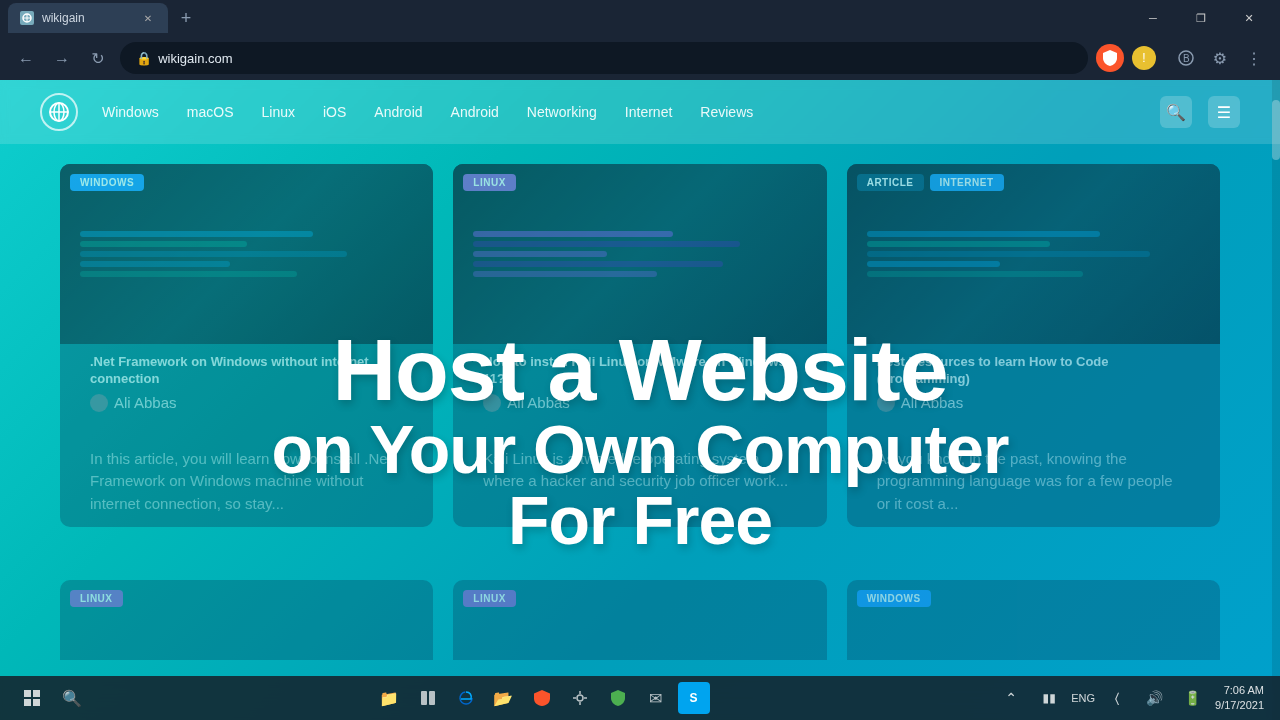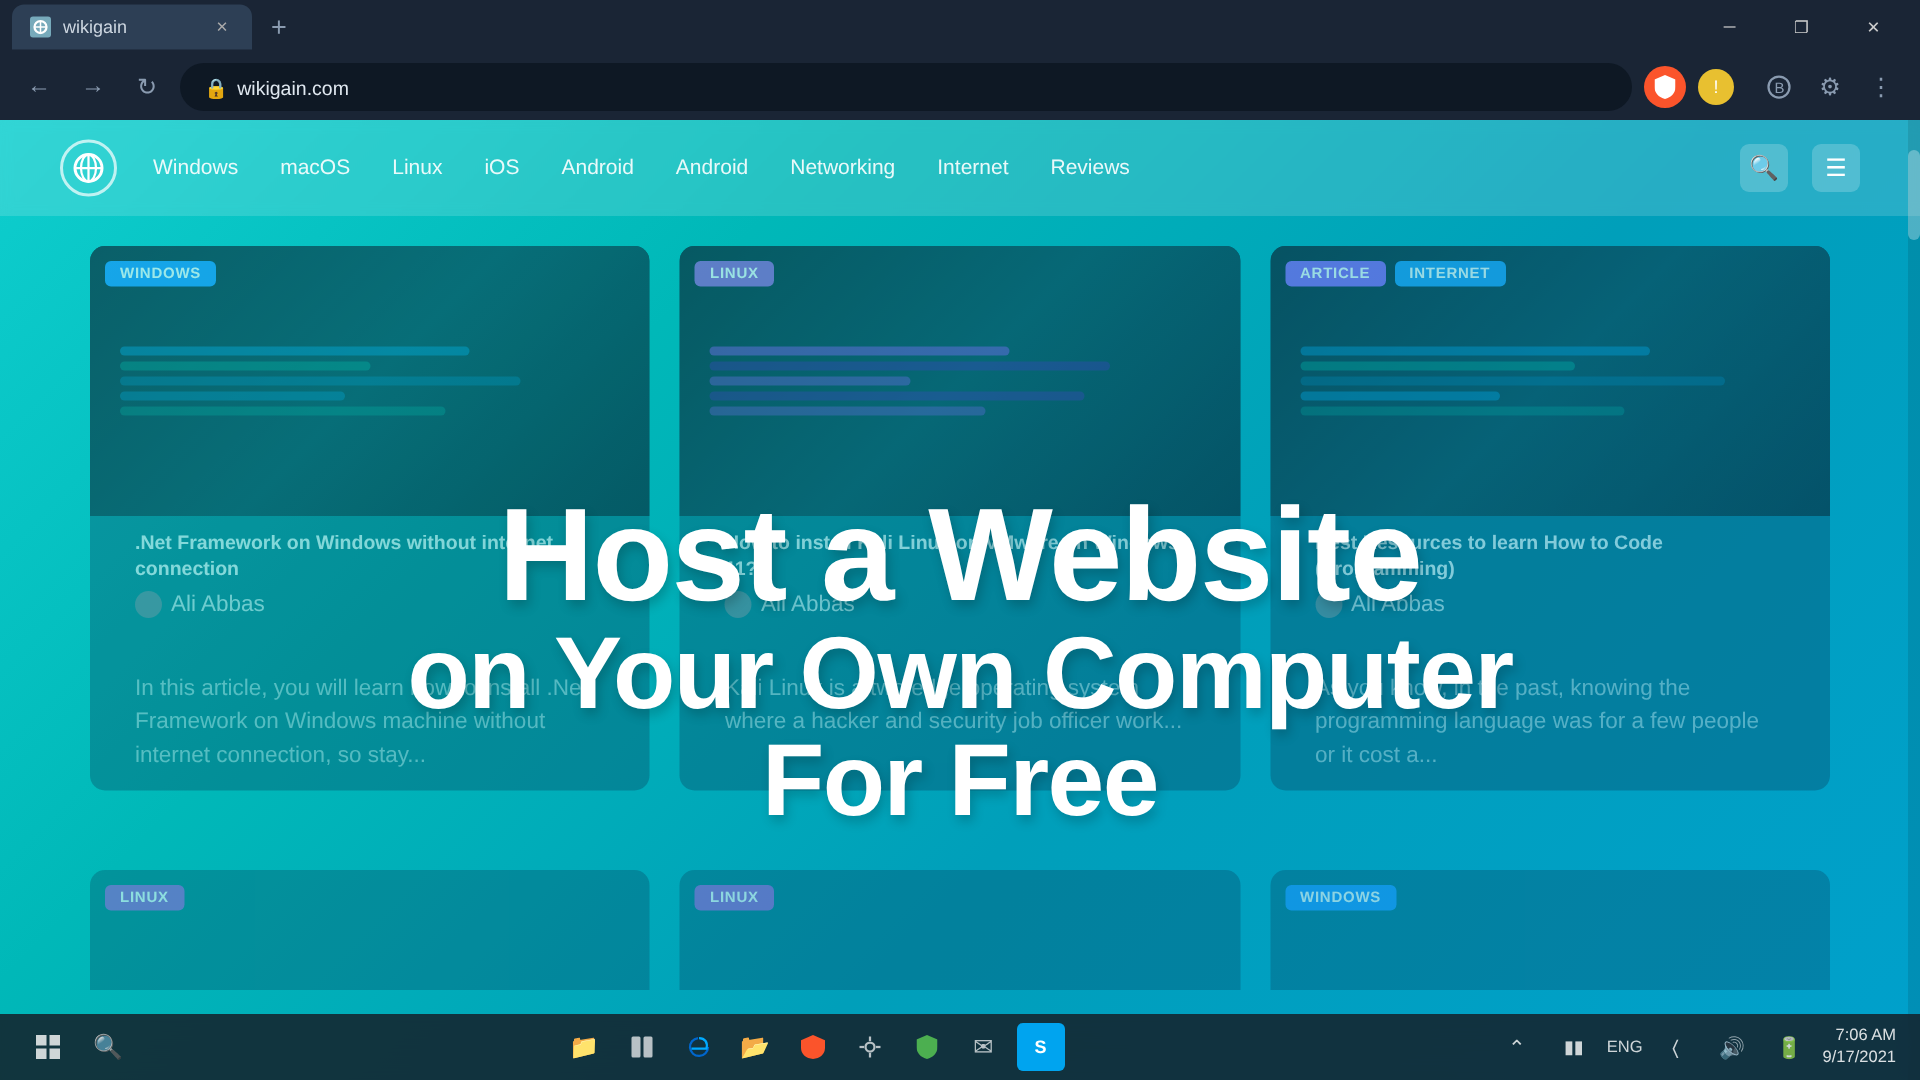--- a/index.html
+++ b/index.html
@@ -326,21 +326,21 @@
       border-radius: 4px;
       font-size: 10px;
       font-weight: 700;
       color: white;
       z-index: 2;
       letter-spacing: 0.5px;
     }
 
     .badge-windows { background: #1e90ff; }
     .badge-linux { background: #9c59d1; }
-    .badge-article { background: #8b5cf6; text-align: right; }
+    .badge-article { background: #0c4a6e; text-align: right; }
     .badge-internet { background: #2196f3; }
 
     .card-body {
       padding: 10px 30px 12px;
     }
 
     .card-title {
       font-size: 13px;
       font-weight: 600;
       color: rgba(255,255,255,0.85);

